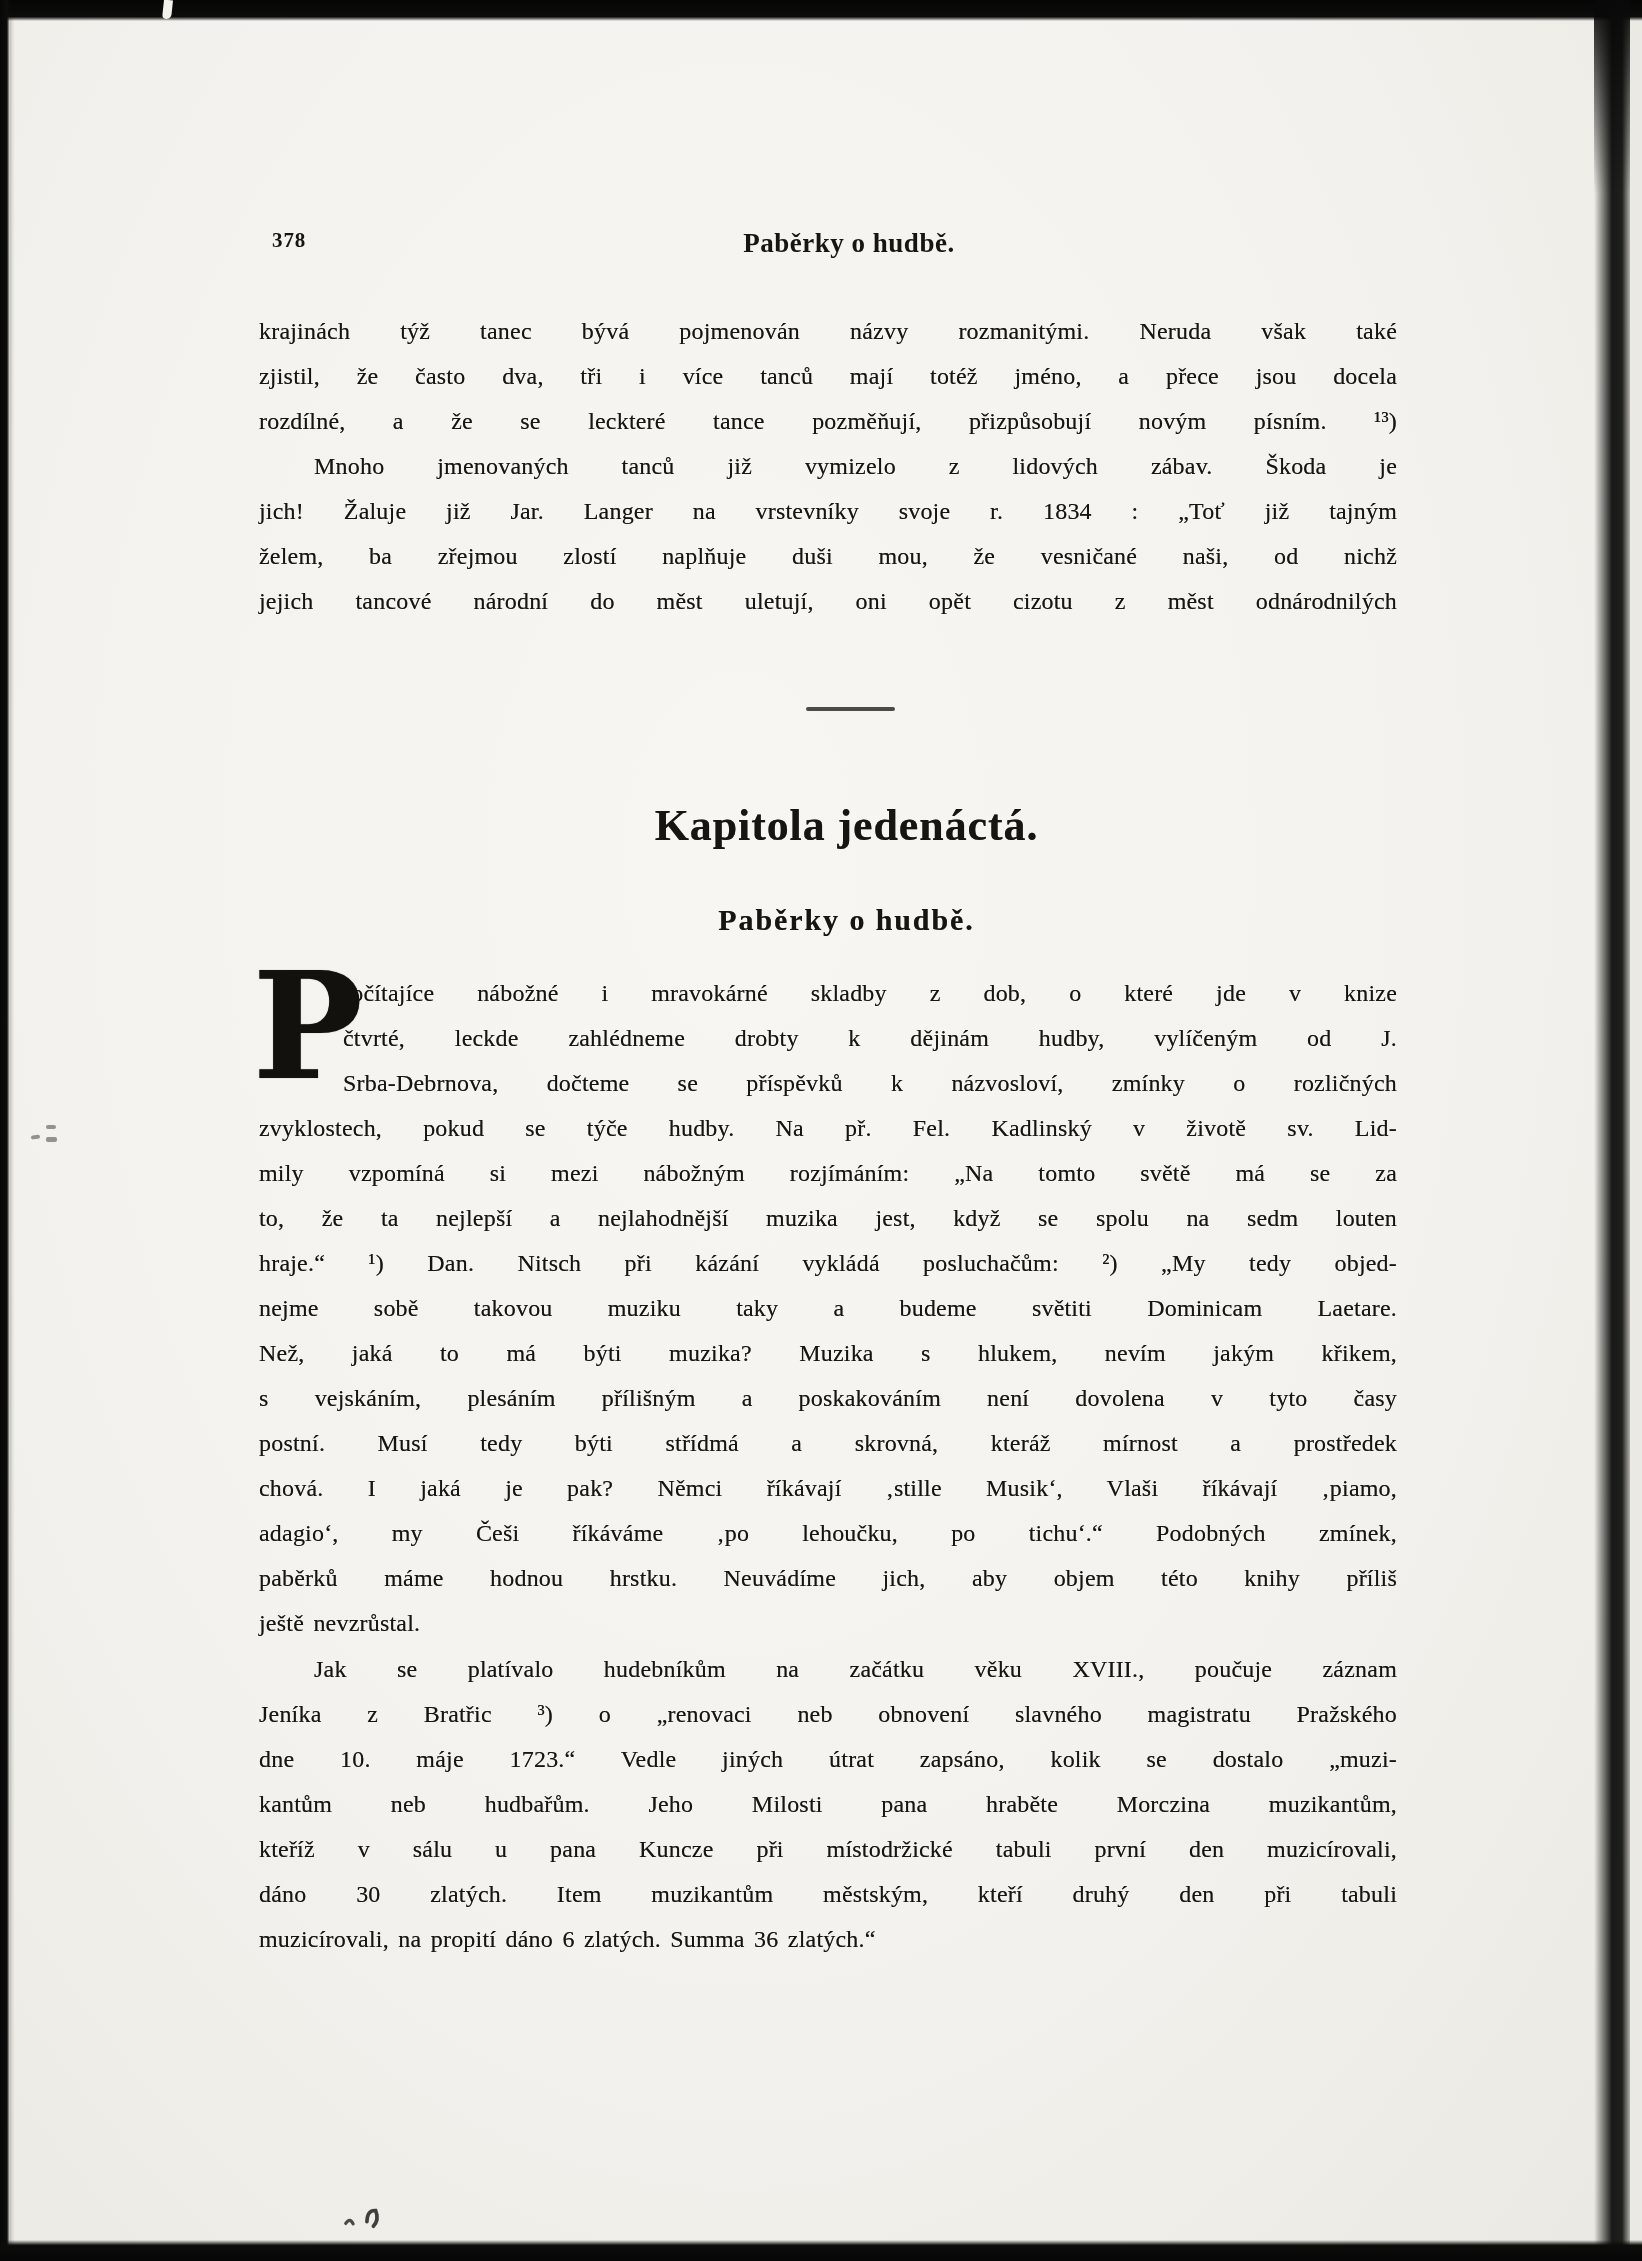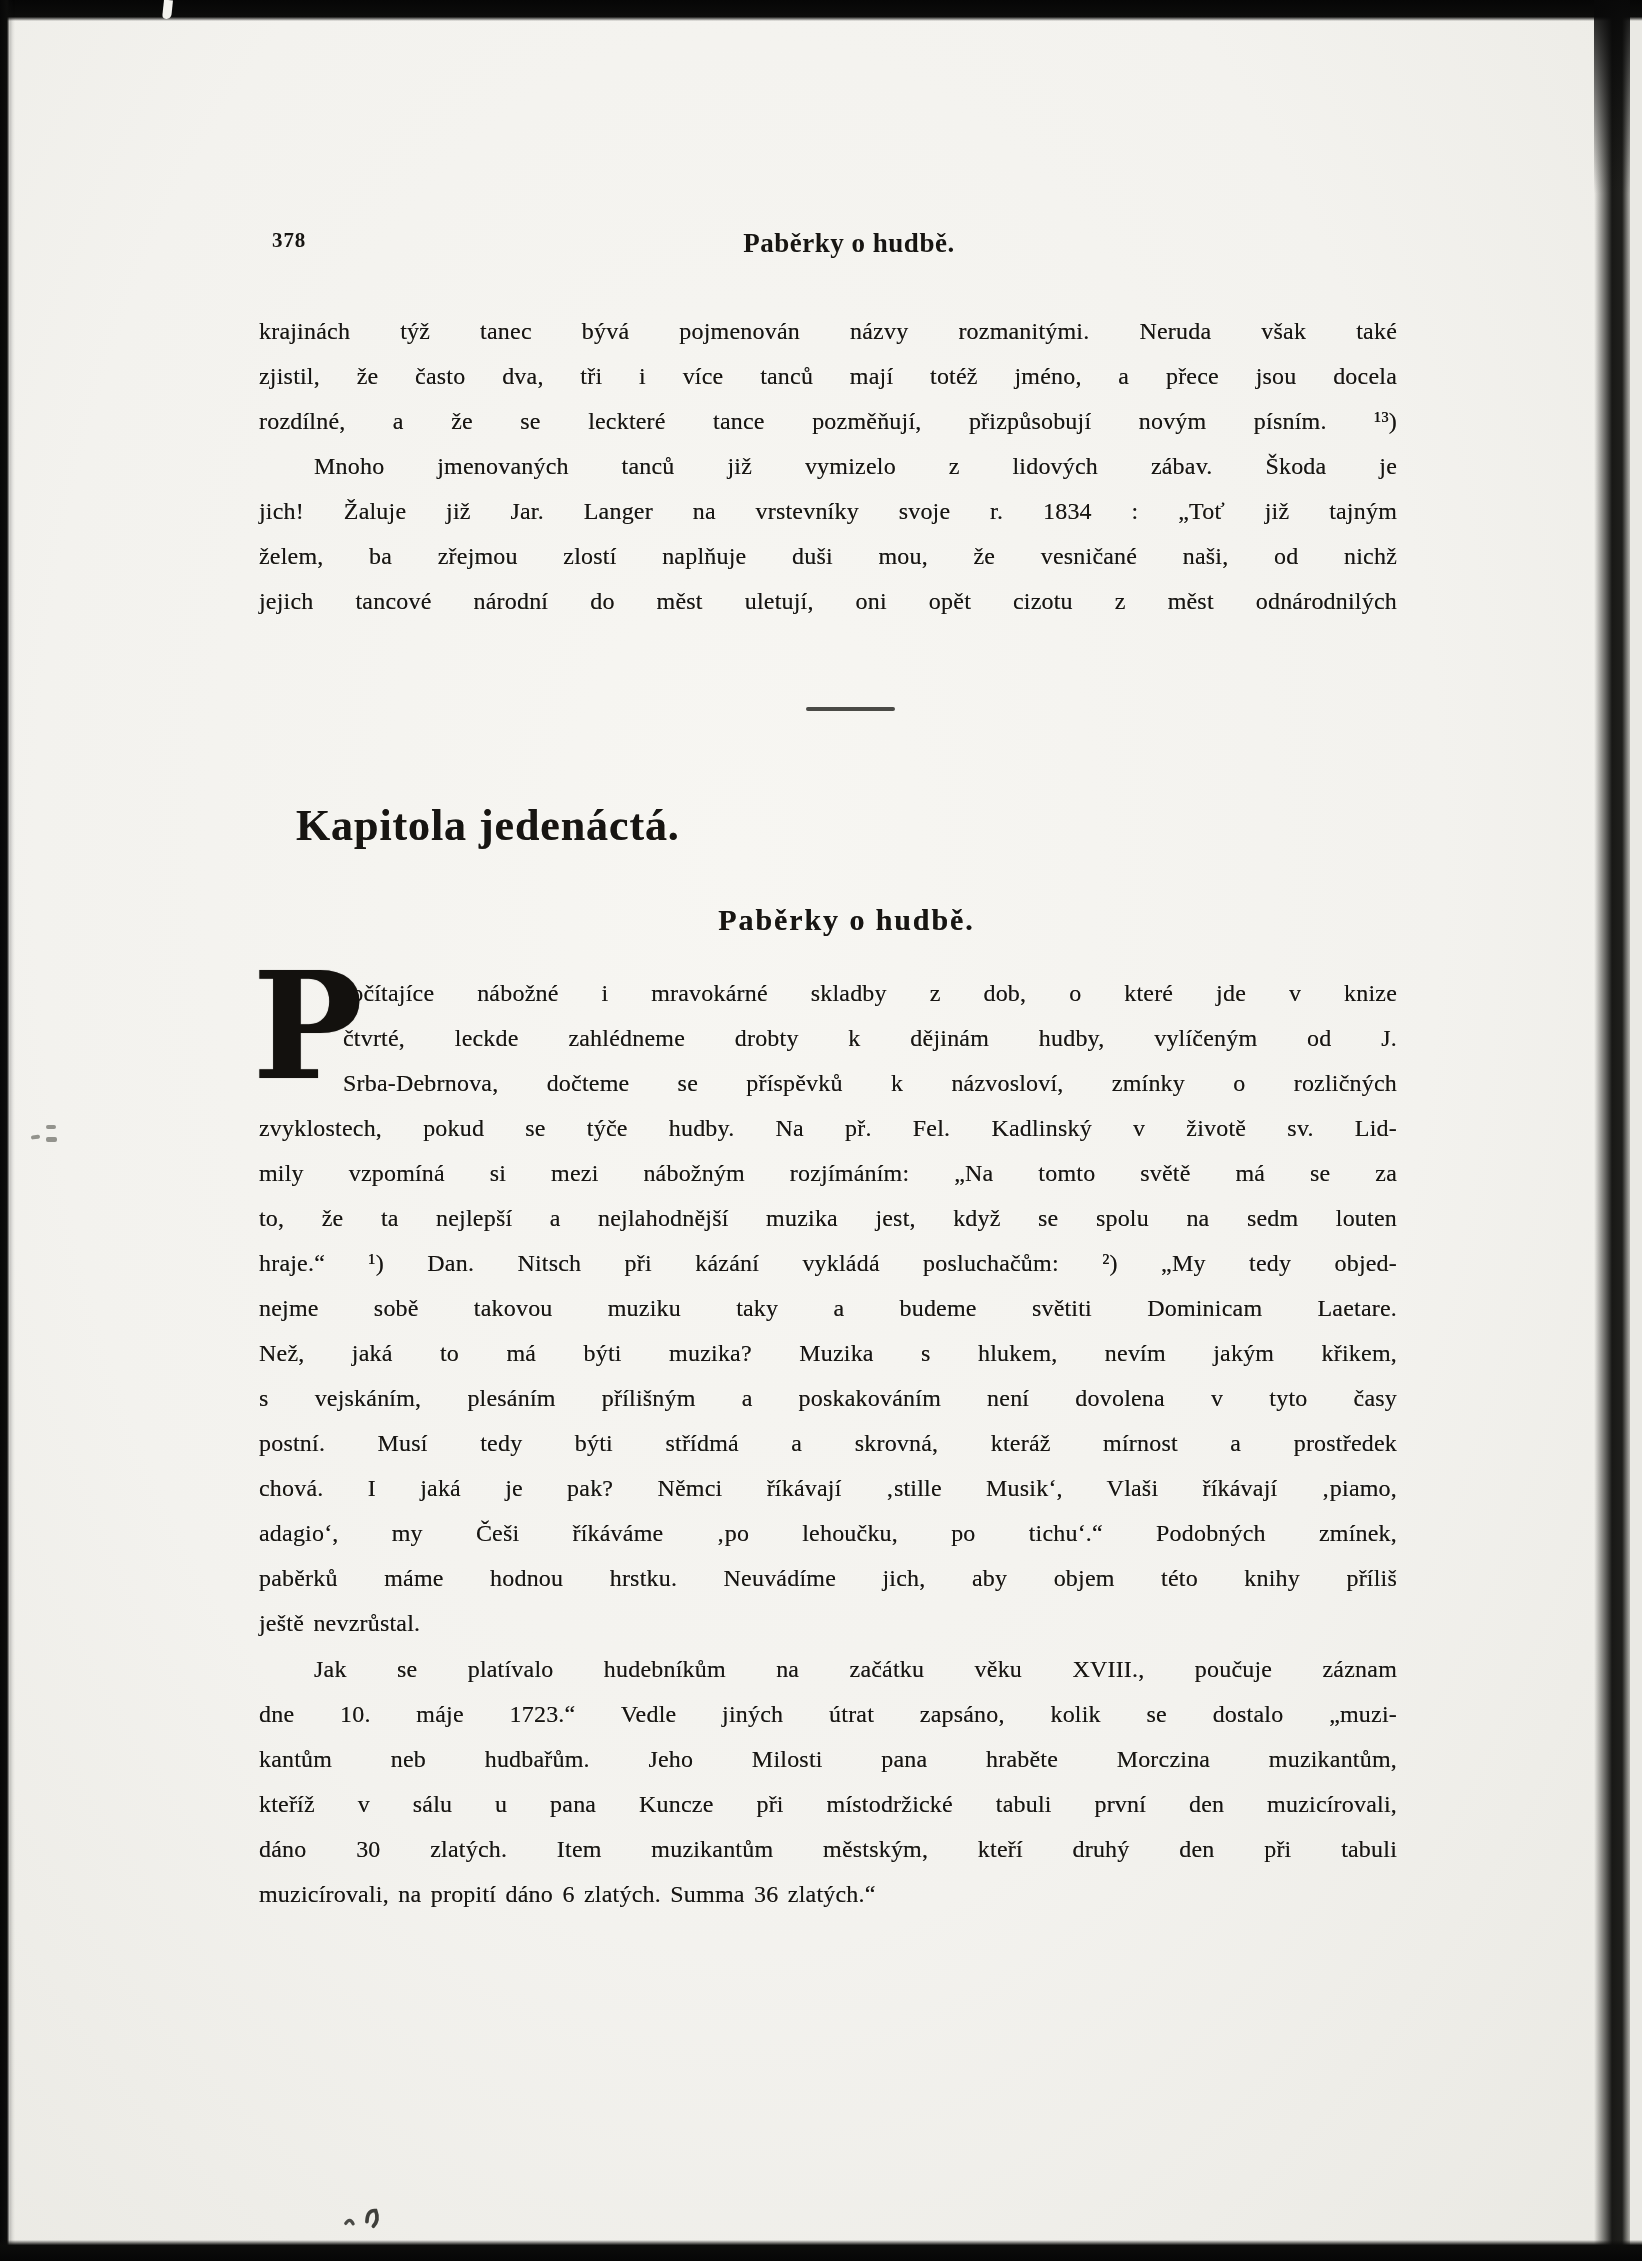--- a/index.html
+++ b/index.html
@@ -83,21 +83,21 @@
   .line.lastline { text-align: left; text-align-last: left; }
   .line.indent { text-indent: 55px; }
 
   .divider {
     position: absolute; left: 806px; top: 707px; width: 89px; height: 3.7px;
     background: #4a4a46; border-radius: 1.9px;
   }
 
   .chapter-title {
     position: absolute; left: 259px; top: 800px; width: 1138px;
-    text-align: left; padding-left: 37px; box-sizing: border-box;
+    text-align: center; padding-left: 37px; box-sizing: border-box;
     font-size: 44px; font-weight: bold; letter-spacing: 0.9px;
     text-shadow: 0 0 0.5px rgba(23,21,18,0.6);
   }
   .chapter-subtitle {
     position: absolute; left: 259px; top: 903px; width: 1138px;
     text-align: center; padding-left: 37px; box-sizing: border-box;
     font-size: 30px; font-weight: bold; letter-spacing: 1.9px;
     text-shadow: 0 0 0.5px rgba(23,21,18,0.6);
   }
 
@@ -171,20 +171,21 @@
     <div class="line">s vejskáním, plesáním přílišným a poskakováním není dovolena v tyto časy</div>
     <div class="line">postní. Musí tedy býti střídmá a skrovná, kteráž mírnost a prostředek</div>
     <div class="line">chová. I jaká je pak? Němci říkávají ‚stille Musik‘, Vlaši říkávají ‚piamo,</div>
     <div class="line">adagio‘, my Češi říkáváme ‚po lehoučku, po tichu‘.“ Podobných zmínek,</div>
     <div class="line">paběrků máme hodnou hrstku. Neuvádíme jich, aby objem této knihy příliš</div>
     <div class="line lastline">ještě nevzrůstal.</div>
   </div>
 
   <div class="body-par par3">
     <div class="line indent">Jak se platívalo hudebníkům na začátku věku XVIII., poučuje záznam</div>
+    <div class="line">Jeníka z Bratřic ³) o „renovaci neb obnovení slavného magistratu Pražského</div>
     <div class="line">dne 10. máje 1723.“ Vedle jiných útrat zapsáno, kolik se dostalo „muzi-</div>
     <div class="line">kantům neb hudbařům. Jeho Milosti pana hraběte Morczina muzikantům,</div>
     <div class="line">kteříž v sálu u pana Kuncze při místodržické tabuli první den muzicírovali,</div>
     <div class="line">dáno 30 zlatých. Item muzikantům městským, kteří druhý den při tabuli</div>
     <div class="line lastline">muzicírovali, na propití dáno 6 zlatých. Summa 36 zlatých.“</div>
   </div>
 
 </div>
 
 

